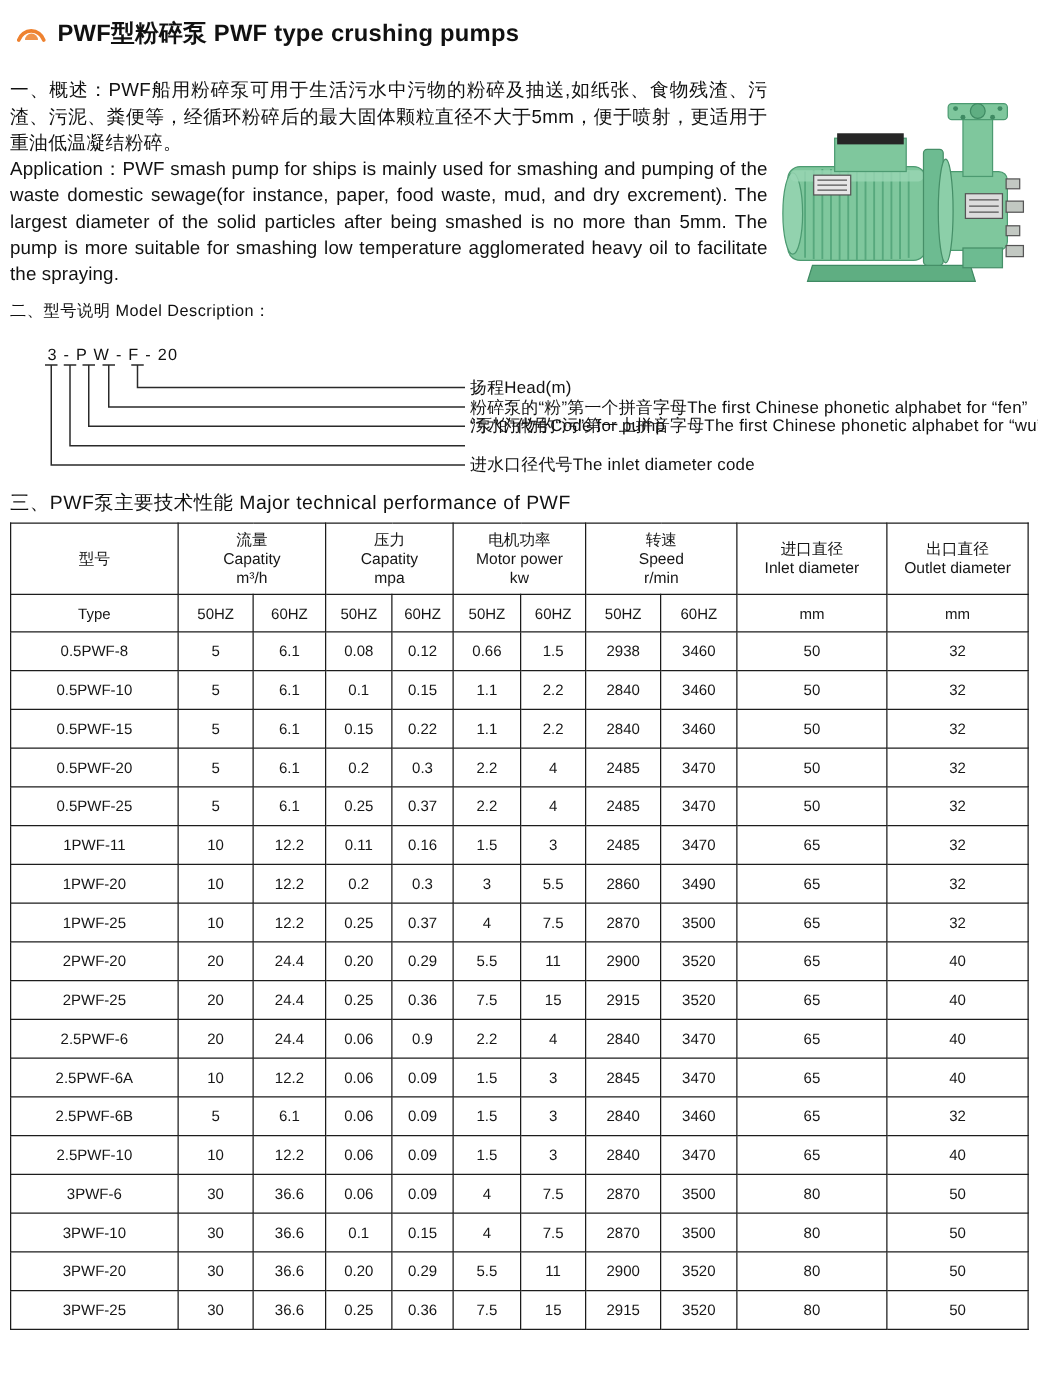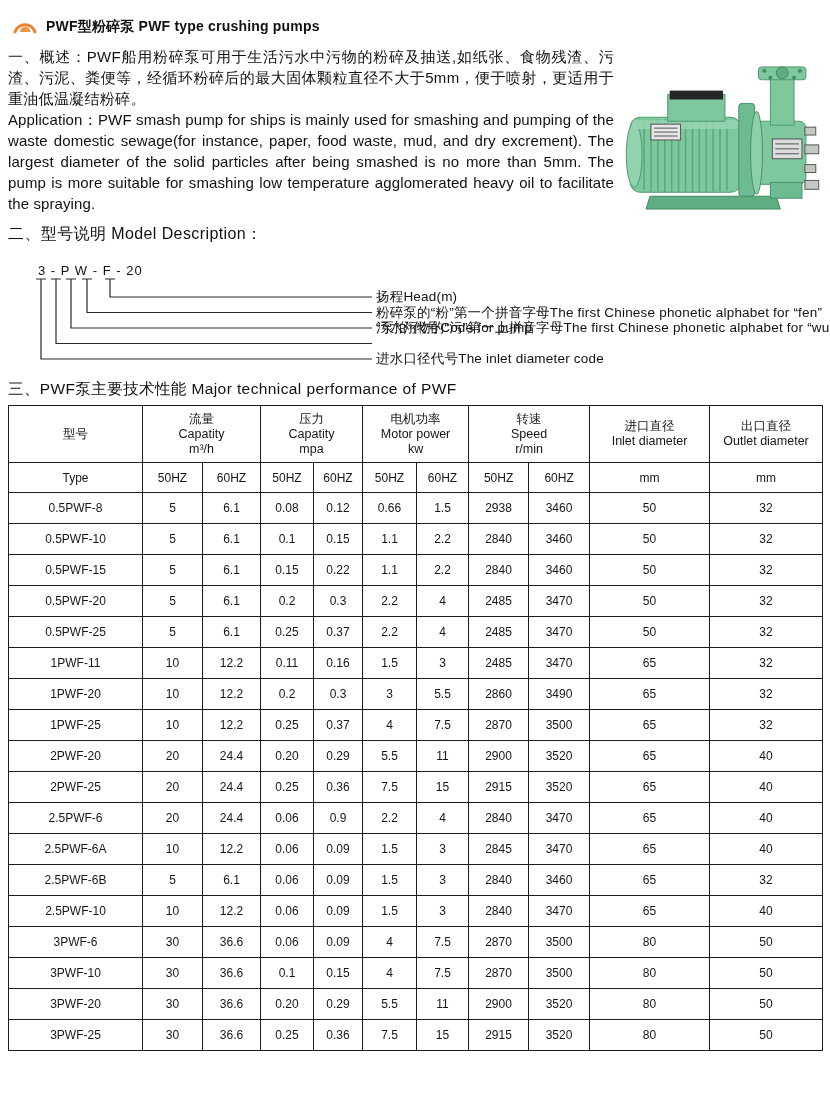--- a/index.html
+++ b/index.html
@@ -5,34 +5,34 @@
   html,body{margin:0;padding:0;background:#fff;}
   body{
     width:830px;height:1111px;
     font-family:"Liberation Sans","DejaVu Sans",sans-serif;
     color:#111;position:relative;overflow:hidden;
   }
   .page{padding:12px 8px 0 8px;}
 
   
   .hdr{display:flex;align-items:center;gap:8px;height:30px;margin-left:4px;}
-  .hdr .ttl{font-size:14px;font-weight:bold;letter-spacing:.2px;}
+  .hdr .ttl{font-size:19px;font-weight:bold;letter-spacing:.2px;}
   .logo{width:26px;height:18px;flex:0 0 auto;}
 
   
-  .sec1{margin-top:4px;font-size:15px;line-height:21px;text-align:justify;}
+  .sec1{margin-top:20px;font-size:15px;line-height:21px;text-align:justify;}
   .photo-float{
     float:right;width:198px;height:162px;margin-left:10px;margin-top:4px;
     display:flex;align-items:flex-end;justify-content:center;
   }
   .zh-par{letter-spacing:.3px;}
   .en-par{letter-spacing:.1px;}
 
   
-  .sec-h{font-size:16px;margin-top:10px;letter-spacing:.4px;}
+  .sec-h{font-size:13px;margin-top:10px;letter-spacing:.4px;}
   .diagram{position:relative;height:104px;margin-top:20px;}
   .model-code{
     position:absolute;left:30px;top:-2px;font-size:13px;letter-spacing:1px;
   }
   .dg-label{
     position:absolute;left:368px;font-size:13.5px;line-height:15px;
     white-space:nowrap;letter-spacing:.2px;
   }
   .dg-svg{position:absolute;left:0;top:0;}
 

